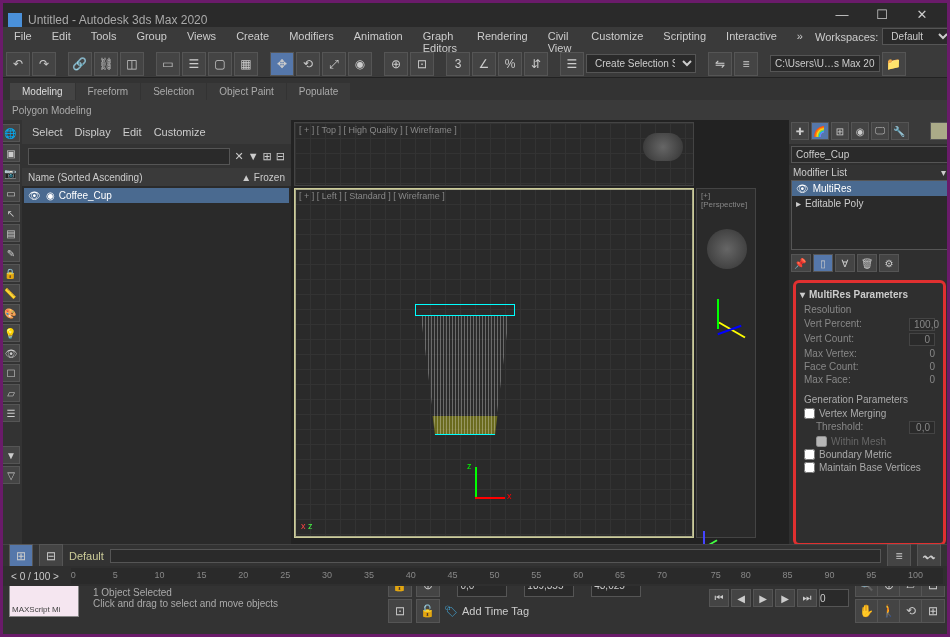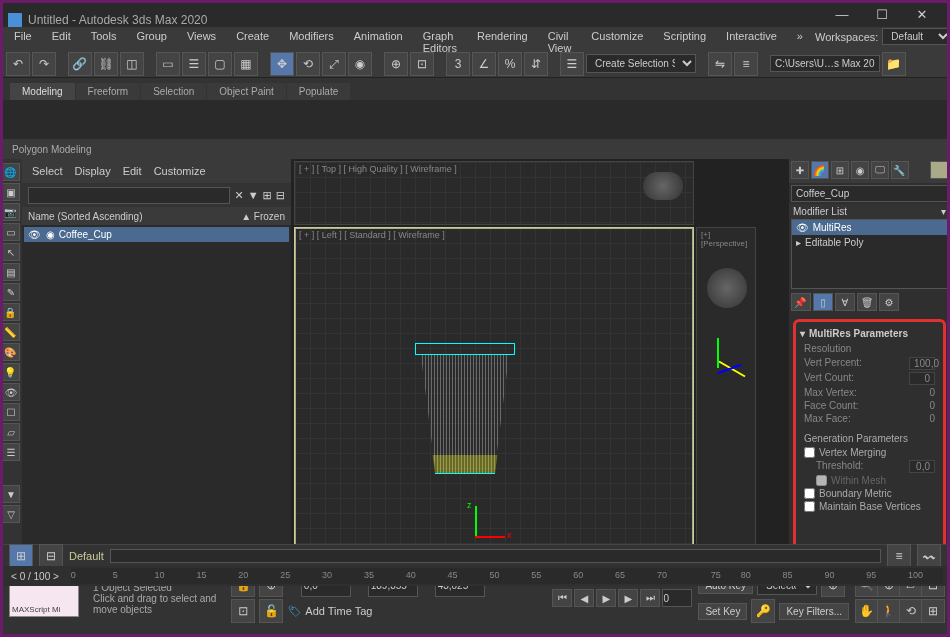--- a/index.html
+++ b/index.html
@@ -18,21 +18,21 @@
     .workspace select { background: #2a2a2a; color: #ccc; border: 1px solid #555; font-size: 10px; padding: 1px 4px; width: 70px; }
     
     .toolbar { height: 28px; background: #3a3a3a; display: flex; align-items: center; padding: 0 6px; gap: 2px; border-bottom: 1px solid #222; }
     .tbtn { width: 24px; height: 24px; background: #444; border: 1px solid #555; display: flex; align-items: center; justify-content: center; font-size: 12px; cursor: pointer; }
     .tsep { width: 8px; }
     .tcombo { background: #2a2a2a; color: #ccc; border: 1px solid #555; font-size: 10px; padding: 2px 4px; }
     
     .tabbar { height: 22px; background: #333; display: flex; align-items: flex-end; padding: 0 10px; gap: 1px; }
     .tab { padding: 3px 12px; background: #3a3a3a; color: #aaa; cursor: pointer; font-size: 10px; }
     .tab.active { background: #444; color: #ddd; }
-    .subtab { height: 20px; background: #3a3a3a; display: flex; align-items: center; padding: 0 12px; font-size: 10px; color: #aaa; margin-top: 39px; }
+    .subtab { height: 20px; background: #3a3a3a; display: flex; align-items: center; padding: 0 12px; font-size: 10px; color: #aaa; }
     
     .main { display: flex; height: 430px; }
     
     .leftbar { width: 22px; background: #333; display: flex; flex-direction: column; padding-top: 4px; gap: 2px; align-items: center; }
     .leftbar .lbtn { width: 18px; height: 18px; background: #444; border: 1px solid #555; cursor: pointer; display: flex; align-items: center; justify-content: center; font-size: 10px; }
     
     .scene-panel { width: 270px; background: #2f2f2f; border-right: 1px solid #222; display: flex; flex-direction: column; }
     .scene-header { height: 24px; display: flex; align-items: center; gap: 12px; padding: 0 10px; background: #3a3a3a; }
     .scene-header span { cursor: pointer; }
     .scene-filter { height: 24px; display: flex; align-items: center; padding: 0 6px; gap: 4px; background: #333; }
@@ -421,32 +421,20 @@
       </div>
     </div>
     <div class="play-controls">
       <div class="pc">⏮</div>
       <div class="pc">◀</div>
       <div class="pc">▶</div>
       <div class="pc">▶</div>
       <div class="pc">⏭</div>
       <input value="0" style="width: 30px; background: rgb(42, 42, 42); border: 1px solid rgb(85, 85, 85); color: rgb(204, 204, 204); font-size: 10px;">
     </div>
-    <div class="btm-right">
-      <div style="display:flex;gap:4px;align-items:center">
-        <span class="keybtn">Auto Key</span>
-        <select class="tcombo" style="width:60px"><option>Selected</option></select>
-        <div class="tbtn">⊕</div>
-      </div>
-      <div style="display:flex;gap:4px;align-items:center">
-        <span class="keybtn">Set Key</span>
-        <div class="tbtn">🔑</div>
-        <span class="keybtn">Key Filters...</span>
-      </div>
-    </div>
     <div style="display:grid;grid-template-columns:repeat(4,20px);gap:2px">
       <div class="tbtn">🔍</div>
       <div class="tbtn">⊕</div>
       <div class="tbtn">▱</div>
       <div class="tbtn">⊡</div>
       <div class="tbtn">✋</div>
       <div class="tbtn">🚶</div>
       <div class="tbtn">⟲</div>
       <div class="tbtn">⊞</div>
     </div>

